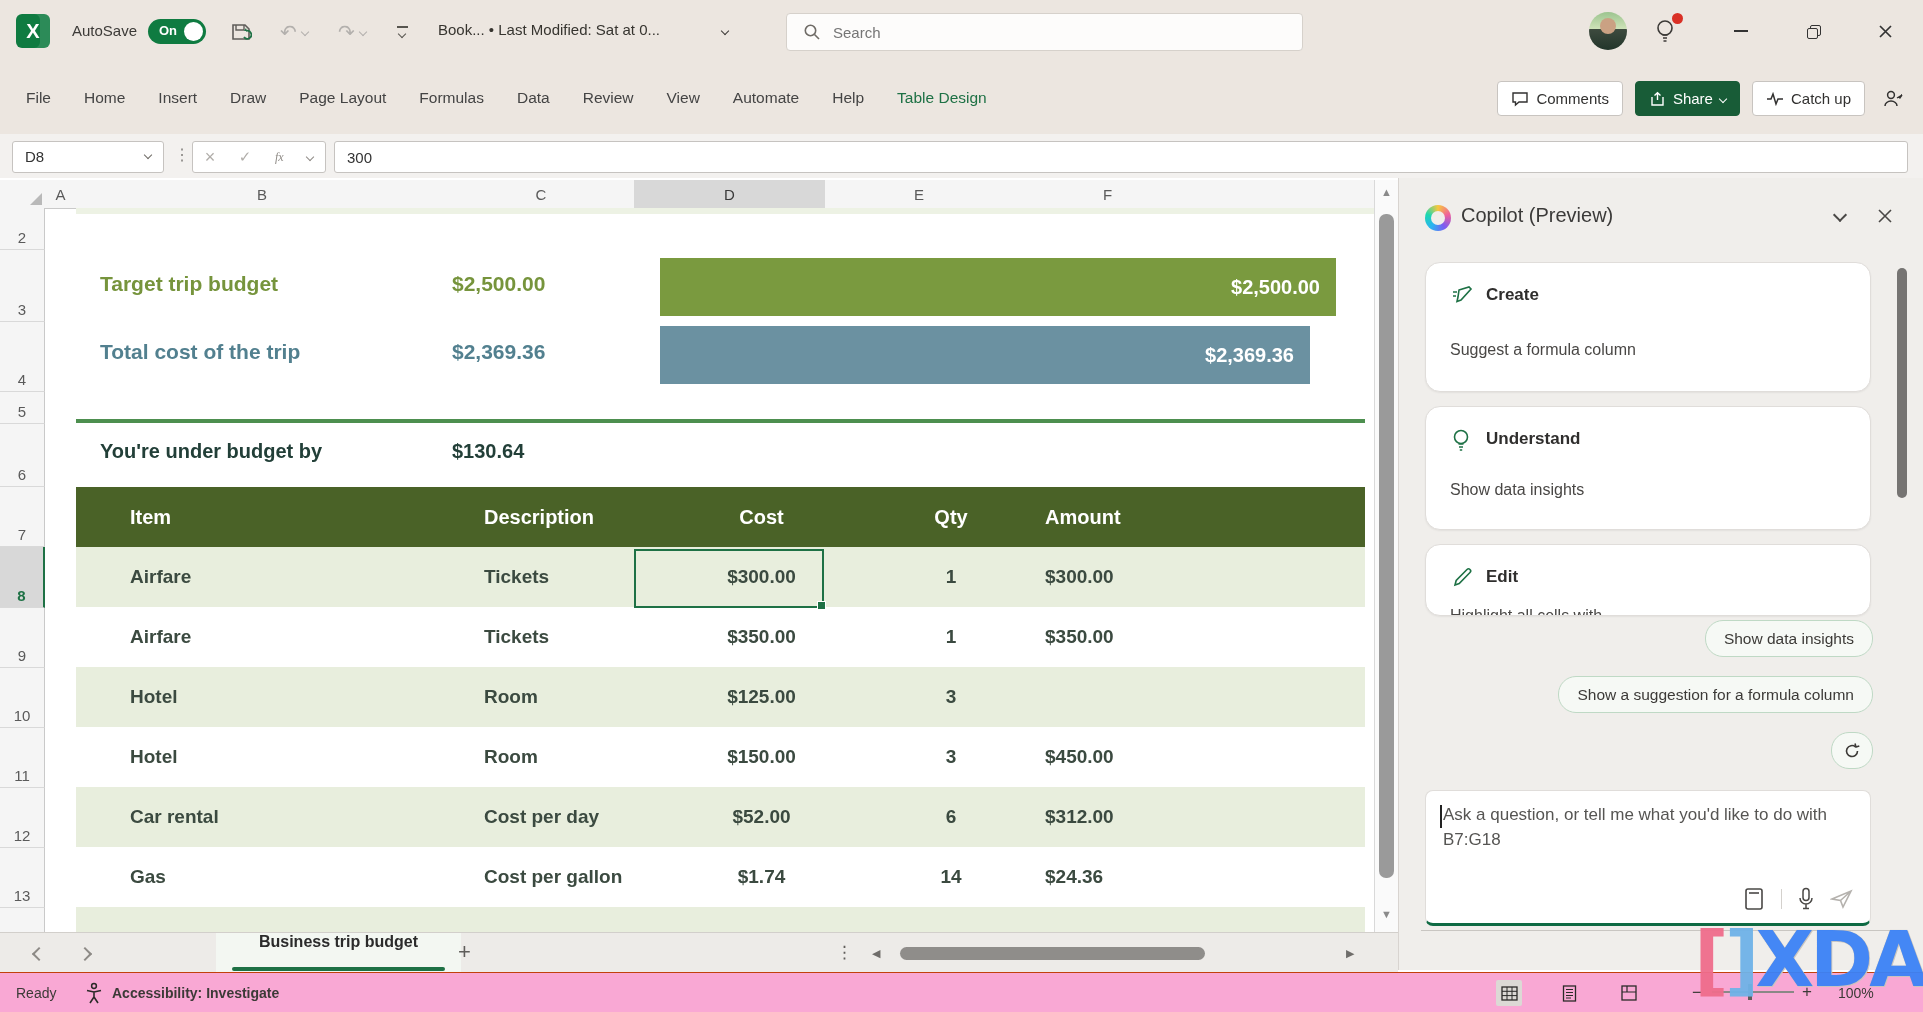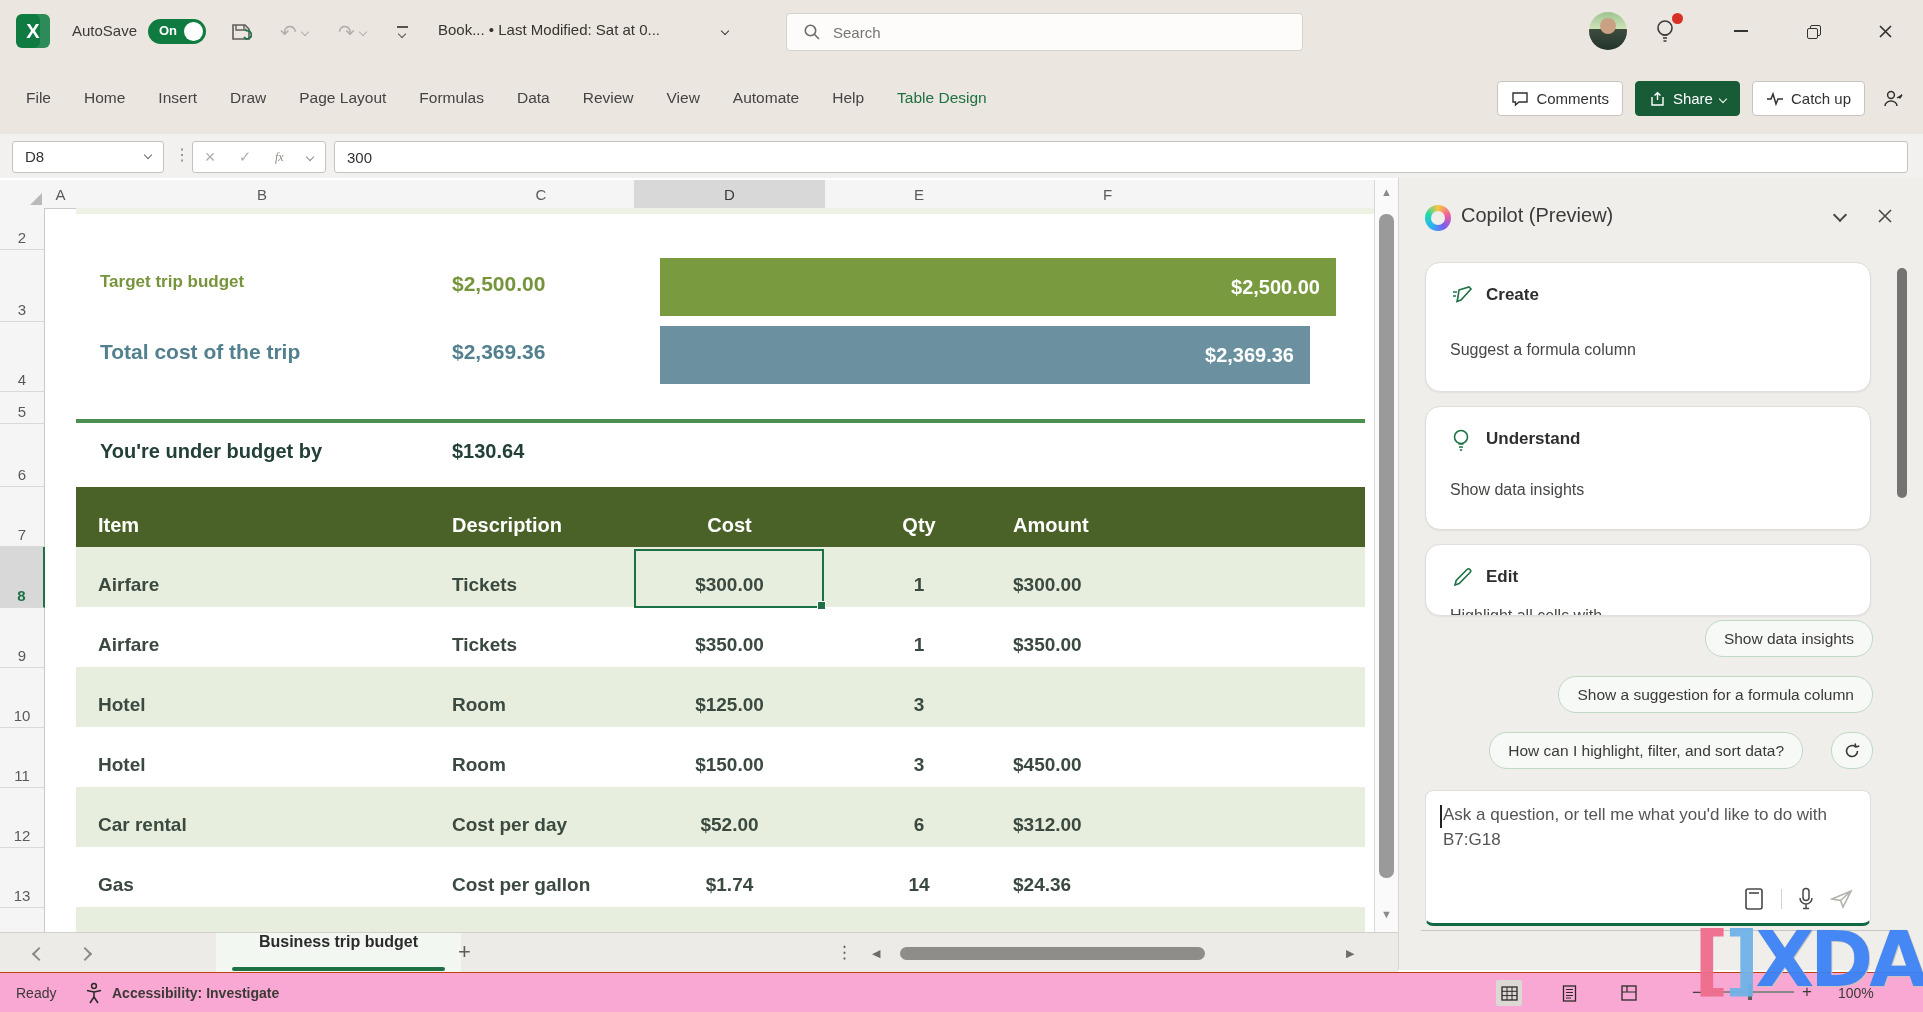--- a/index.html
+++ b/index.html
@@ -47,21 +47,21 @@
   .colhdr.sel{background:#d8d8d8;border-bottom:2px solid #1e7145;color:#3a3a3a;}
   .corner{position:absolute;left:0;top:2px;width:45px;height:28px;background:#f5f5f5;border-right:1px solid #c9c9c9;border-bottom:1px solid #c9c9c9;}
   .corner::after{content:"";position:absolute;right:3px;bottom:3px;border-left:12px solid transparent;border-bottom:12px solid #b9b9b9;}
   .rowhdr{position:absolute;left:0;width:45px;background:#f5f5f5;border-right:1px solid #c9c9c9;border-bottom:1px solid #d9d9d9;font-size:15px;color:#5a5a5a;display:flex;align-items:flex-end;justify-content:center;padding-bottom:3px;box-sizing:border-box;}
   .rowhdr.sel{background:#d8d8d8;border-right:2px solid #1e7145;color:#1e7145;font-weight:600;}
   .s-label{position:absolute;font-weight:700;white-space:nowrap;}
   .bar{position:absolute;height:58px;display:flex;align-items:center;justify-content:flex-end;padding-right:16px;box-sizing:border-box;color:#fff;font-weight:700;font-size:20px;}
   .t-headrow{position:absolute;left:76px;top:487px;width:1289px;height:60px;background:#4a6227;color:#fff;font-weight:700;font-size:20px;}
   .t-row{position:absolute;left:76px;width:1289px;height:60px;font-size:19px;font-weight:600;color:#3b4a40;}
   .t-row.band{background:#e8eedd;}
-  .tcell{position:absolute;top:8px;height:76px;line-height:60px;white-space:nowrap;}
+  .tcell{position:absolute;top:0;height:76px;line-height:60px;white-space:nowrap;margin-left:32px;}
   .c-item{left:22px;}
   .c-desc{left:376px;}
   .c-cost{left:558px;width:191px;text-align:center;}
   .c-qty{left:749px;width:188px;text-align:center;}
   .c-amount{left:937px;width:189px;text-align:left;}
   .sel-cell{position:absolute;left:634px;top:549px;width:190px;height:59px;border:2px solid #1e7145;box-sizing:border-box;}
   .fill-handle{position:absolute;right:-4px;bottom:-4px;width:7px;height:7px;background:#1e7145;border:1px solid #fff;}
   .vscroll{position:absolute;left:1374px;top:2px;width:24px;height:752px;background:#fafafa;border-left:1px solid #d9d9d9;}
   .vthumb{position:absolute;left:4px;top:34px;width:15px;height:664px;background:#9a9a9a;border-radius:7px;}
   .scroll-arrow{color:#8a8a8a;font-size:11px;position:absolute;left:6px;}
@@ -255,21 +255,21 @@
     <div class="rowhdr sel" style="top:369px;height:61px;">8</div>
     <div class="rowhdr" style="top:430px;height:60px;">9</div>
     <div class="rowhdr" style="top:490px;height:60px;">10</div>
     <div class="rowhdr" style="top:550px;height:60px;">11</div>
     <div class="rowhdr" style="top:610px;height:60px;">12</div>
     <div class="rowhdr" style="top:670px;height:60px;">13</div>
     <div class="rowhdr" style="top:730px;height:24px;border-bottom:0;"></div>
 
     <div class="abs" style="left:76px;top:30px;width:1298px;height:6px;background:#edf2e4;"></div>
 
-    <div class="s-label" style="left:100px;top:94px;font-size:17px;color:#76943c;">Target trip budget</div>
+    <div class="s-label" style="left:100px;top:94px;font-size:21px;color:#76943c;">Target trip budget</div>
     <div class="s-label" style="left:452px;top:94px;font-size:21px;color:#76943c;">$2,500.00</div>
     <div class="bar" style="left:660px;top:80px;width:676px;background:#7a9a3f;">
       <span>$2,500.00</span>
     </div>
 
     <div class="s-label" style="left:100px;top:162px;font-size:21px;color:#52808f;">Total cost of the trip</div>
     <div class="s-label" style="left:452px;top:162px;font-size:21px;color:#52808f;">$2,369.36</div>
     <div class="bar" style="left:660px;top:148px;width:650px;background:#6b91a1;">
       <span>$2,369.36</span>
     </div>
@@ -423,23 +423,20 @@
     </div>
 
     <div class="cp-scroll"></div>
 
     <div class="chip" style="top:442px;right:50px;">
       <span>Show data insights</span>
     </div>
     <div class="chip" style="top:498px;right:50px;">
       <span>Show a suggestion for a formula column</span>
     </div>
-    <div class="chip" style="top:554px;right:120px;">
-      <span>How can I highlight, filter, and sort data?</span>
-    </div>
     <div class="chip" style="top:554px;right:50px;width:42px;justify-content:center;padding:0;">
       <svg width="18" height="18" viewBox="0 0 18 18">
         <path d="M14.5 9 a5.5 5.5 0 1 1 -2 -4.2" fill="none" stroke="#3c3a37" stroke-width="1.6"></path>
         <path d="M12 1.5 l1 3.5 l3.3 -1" fill="none" stroke="#3c3a37" stroke-width="1.6"></path>
       </svg>
     </div>
 
     <div class="cp-input">
       <span class="caret"></span>
       <div class="cp-placeholder">Ask a question, or tell me what you'd like to do with B7:G18</div>

